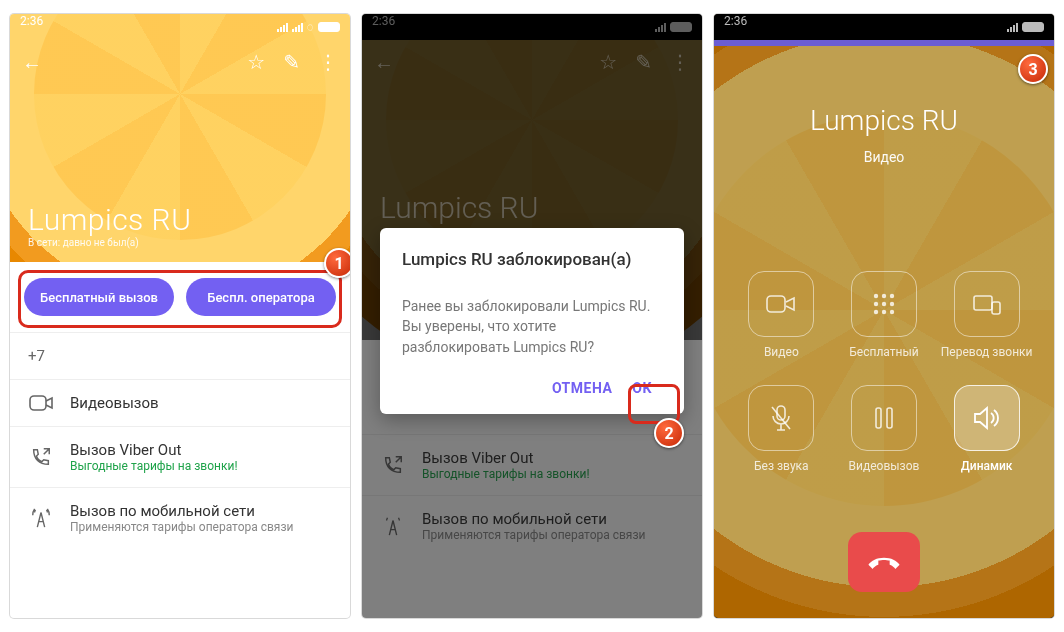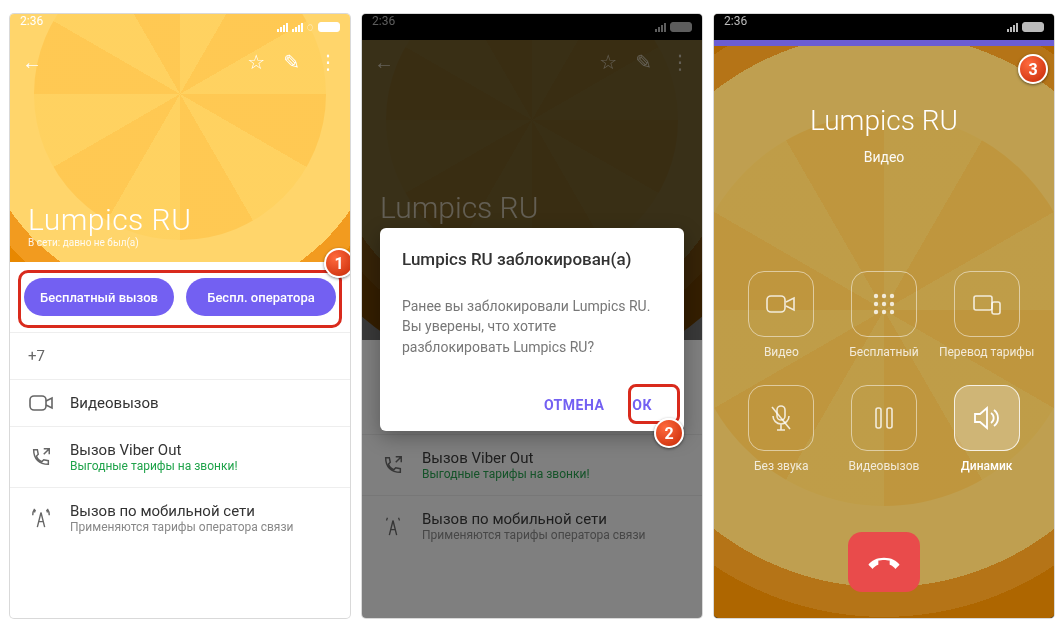--- a/index.html
+++ b/index.html
@@ -30,21 +30,21 @@
   .row .rtext .t2.green { color: #1fa34a; }
   .row.phone-num .t1 { color: #666; }
   .marker { position: absolute; width: 30px; height: 30px; border-radius: 50%; background: radial-gradient(circle at 35% 30%, #ff6a3d, #c62806); color: #fff; font-weight: 700; font-size: 16px; display: flex; align-items: center; justify-content: center; border: 2px solid #fff; box-shadow: 0 1px 3px rgba(0,0,0,.5); z-index: 30; }
   .red-outline { position: absolute; border: 3px solid #d92a1c; border-radius: 10px; z-index: 20; pointer-events: none; }
 
   
   .dim-overlay { position: absolute; inset: 0; background: rgba(0,0,0,0.5); z-index: 10; }
   .dialog { position: absolute; left: 18px; right: 18px; top: 214px; background: #fff; border-radius: 6px; padding: 20px 22px 10px; z-index: 15; box-shadow: 0 6px 20px rgba(0,0,0,.3); }
   .dialog h3 { font-size: 17px; color: #333; font-weight: 500; line-height: 1.3; }
   .dialog p { font-size: 14px; color: #777; margin-top: 26px; line-height: 1.45; }
-  .dialog .dbtns { display: flex; justify-content: flex-end; gap: 8px; margin-top: 32px; }
+  .dialog .dbtns { display: flex; justify-content: flex-end; gap: 0; margin-top: 15px; }
   .dialog .dbtn { color: #7360f2; font-weight: 700; font-size: 14px; padding: 8px 10px; cursor: pointer; letter-spacing:.5px; }
   .blurred { filter: blur(0px); opacity: .95; }
   .s2-list { position: absolute; left: 0; right: 0; bottom: 0; top: 420px; background: #fff; }
   .s2-list .row { border-top: 1px solid #eee; }
   .hero2-text { position: absolute; left: 18px; top: 176px; color: rgba(255,255,255,.6); z-index: 6; }
   .hero2-text h1 { font-weight: 300; font-size: 30px; }
 
   
   .s3-bg { position: absolute; inset: 26px 0 0 0; overflow:hidden; }
   .s3-title { position: absolute; top: 90px; left: 0; right: 0; text-align: center; color: #fff; z-index: 8; }
@@ -270,21 +270,21 @@
       </div>
       <span class="lbl">Бесплатный</span>
     </div>
     <div class="ctrl">
       <div class="circ">
         <svg width="30" height="24" viewBox="0 0 30 24">
             <rect x="2" y="4" width="18" height="14" rx="2" fill="none" stroke="rgba(255,255,255,.8)" stroke-width="1.6"></rect>
             <rect x="20" y="10" width="8" height="12" rx="2" fill="none" stroke="rgba(255,255,255,.8)" stroke-width="1.6"></rect>
           </svg>
       </div>
-      <span class="lbl">Перевод тарифы</span>
+      <span class="lbl">Перевод звонки</span>
     </div>
     <div class="ctrl">
       <div class="circ">
         <svg width="24" height="28" viewBox="0 0 24 28">
             <rect x="8" y="2" width="8" height="14" rx="4" fill="none" stroke="rgba(255,255,255,.8)" stroke-width="1.6"></rect>
             <path d="M4 12 A8 8 0 0 0 20 12 M12 20 V26 M8 26 H16" fill="none" stroke="rgba(255,255,255,.8)" stroke-width="1.6"></path>
             <line x1="3" y1="3" x2="21" y2="25" stroke="rgba(255,255,255,.8)" stroke-width="1.6"></line>
           </svg>
       </div>
       <span class="lbl">Без звука</span>

